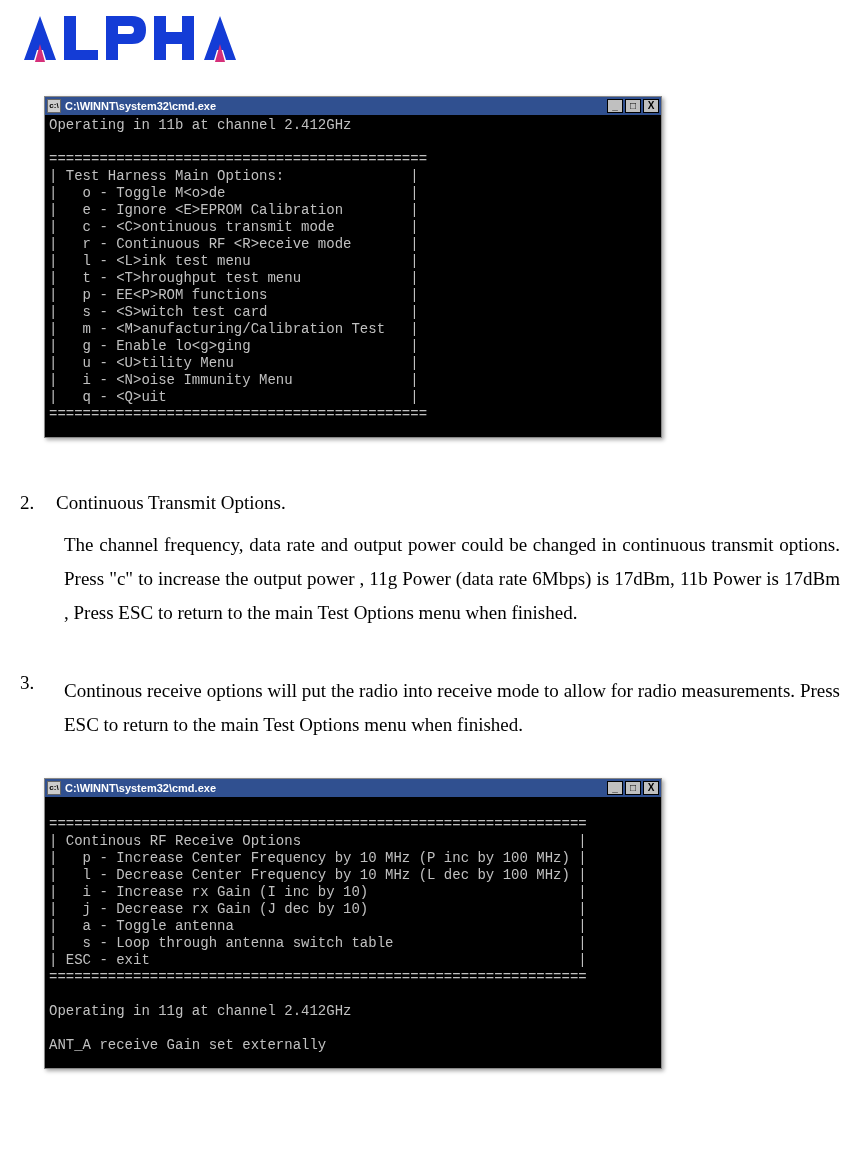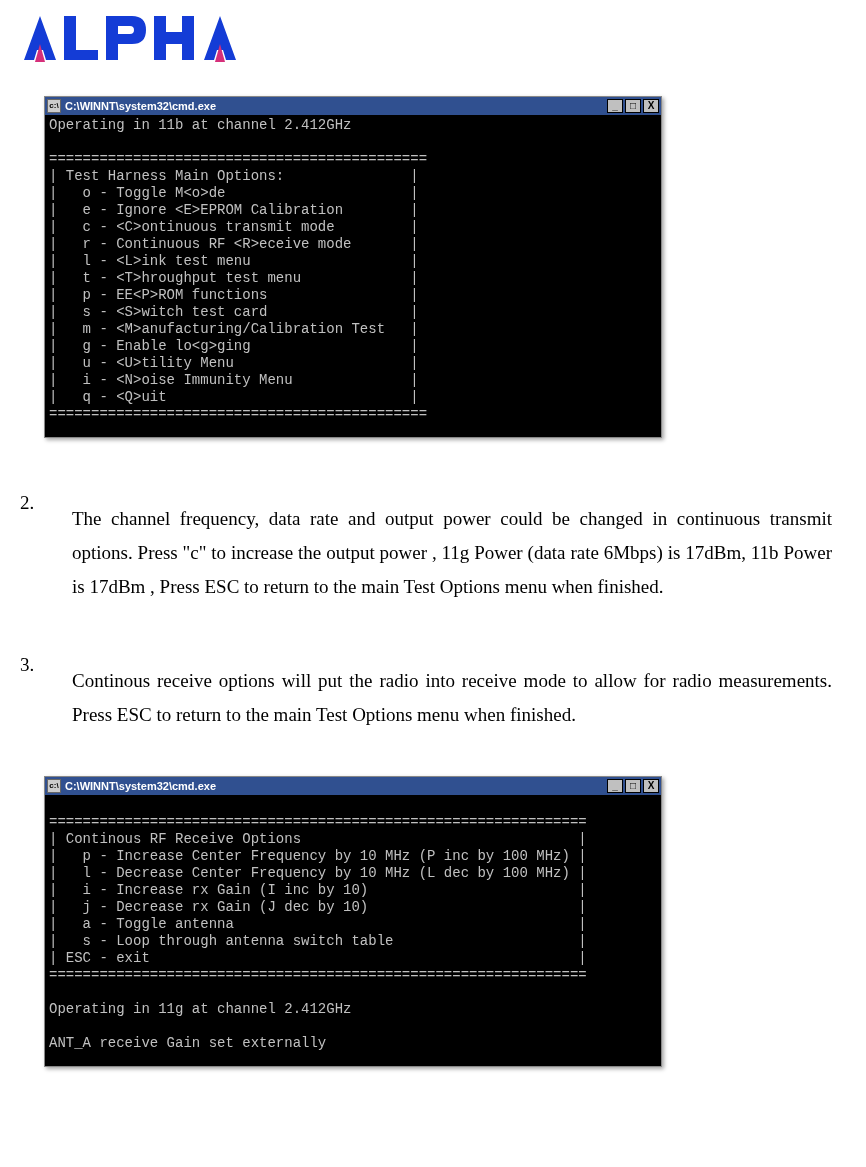--- a/index.html
+++ b/index.html
@@ -73,21 +73,21 @@
     padding-left: 6px;
   }
   .item .body {
     flex:1;
     font-size: 19px;
     line-height: 34px;
     padding-right: 4px;
   }
   .item .heading { margin: 0 0 2px 0; }
   .item .para {
-    margin: 16px;
+    margin: 8px;
     text-align: justify;
     text-justify: inter-word;
   }
 </style>
 </head>
 <body>
 
 <div class="page">
 
   
@@ -137,20 +137,21 @@
 |   i - &lt;N&gt;oise Immunity Menu              |
 |   q - &lt;Q&gt;uit                             |
 =============================================</div>
   </div>
 
   
   <div class="doc-list">
     <div class="item">
       <div class="num">2.</div>
       <div class="body">
+        <p class="heading">Continuous Transmit Options.</p>
         <p class="para">The channel frequency, data rate and output power could be changed in continuous transmit options. Press "c" to increase the output power , 11g Power (data rate 6Mbps) is 17dBm, 11b Power is 17dBm , Press ESC to return to the main Test Options menu when finished.</p>
       </div>
     </div>
 
     <div class="item">
       <div class="num">3.</div>
       <div class="body">
         <p class="para">Continous receive options will put the radio into receive mode to allow for radio measurements. Press ESC to return to the main Test Options menu when finished.</p>
       </div>
     </div>

